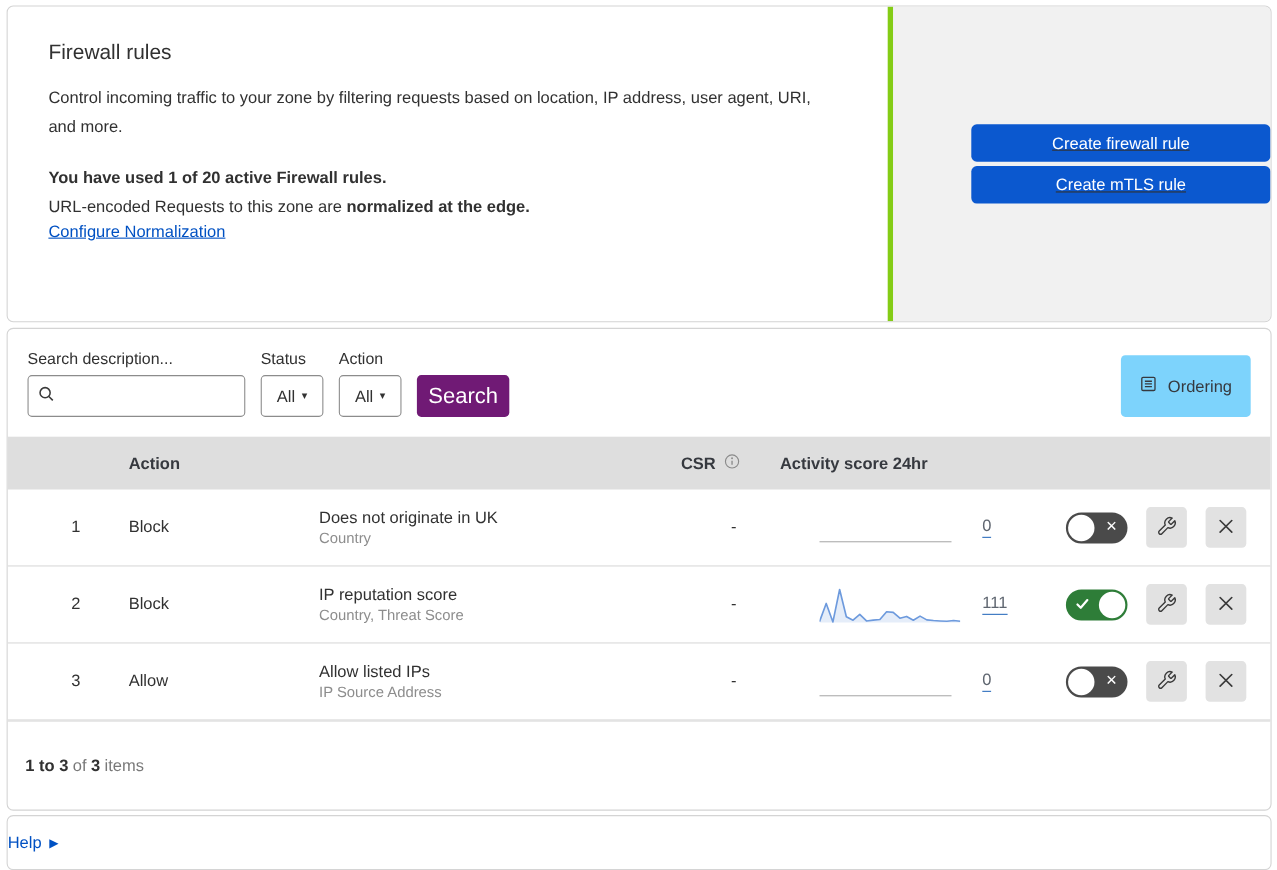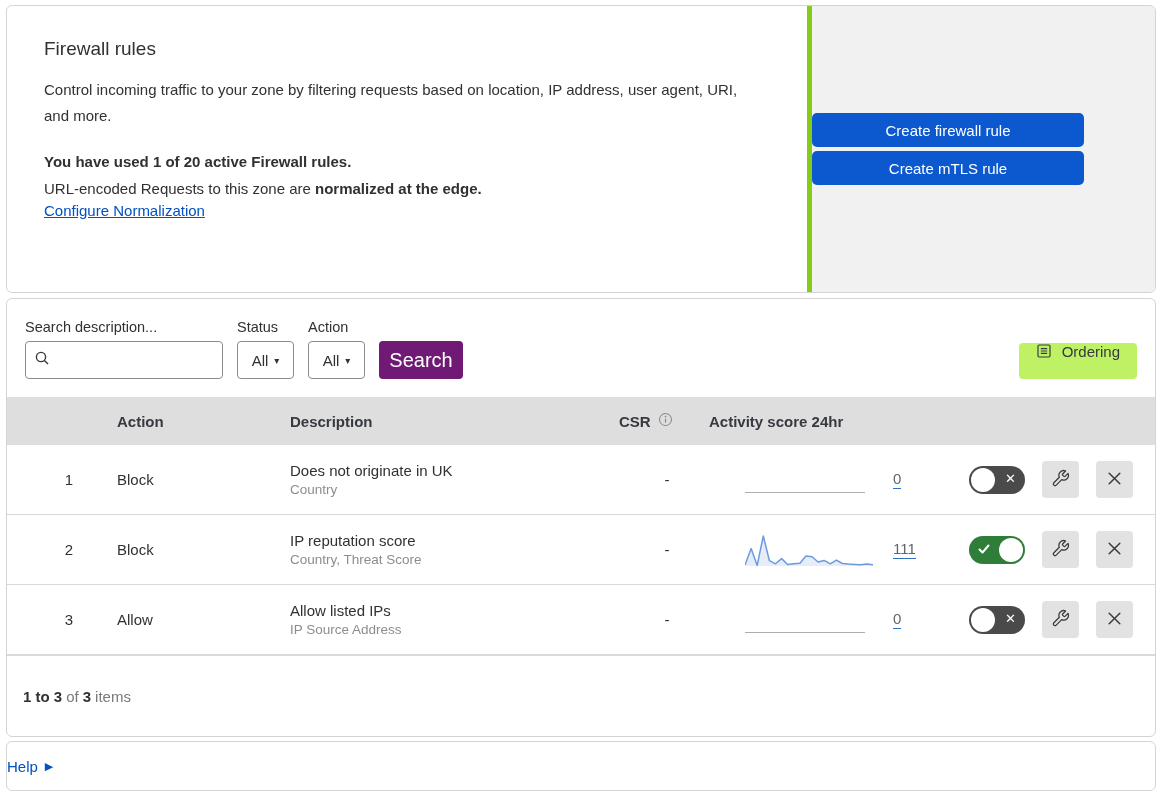--- a/index.html
+++ b/index.html
@@ -12,39 +12,39 @@
   
   .top-card { display:flex; height:288px; overflow:hidden; margin-bottom:5px; }
   .top-left { flex:1; padding:32px 40px 0 37px; border-right:5px solid #84cc16; }
   .top-title { font-size:19px; font-weight:500; margin-bottom:17px; }
   .top-desc { font-size:15px; line-height:1.75; max-width:720px; margin-bottom:23px; }
   .top-usage { font-size:15px; font-weight:700; margin-bottom:10px; }
   .top-norm { font-size:15px; margin-bottom:5px; }
   .top-norm b { font-weight:700; }
   .link { color:#0051c3; text-decoration:underline; font-size:15px; cursor:pointer; }
   .top-right { width:343px; background:#f1f1f1; display:flex; flex-direction:column;
-    justify-content:center; align-items:flex-start; gap:4px; }
+    justify-content:center; align-items:flex-end; gap:4px;text-decoration:underline; }
   .btn-primary { width:272px; height:34px; background:#0b58cf; color:#fff; border:none;
     border-radius:5px; font-size:15px; font-family:inherit; cursor:pointer; }
 
   
   .main-card { height:439px; margin-bottom:4px; overflow:hidden; display:flex; flex-direction:column; }
   .filterbar { display:flex; align-items:flex-end; padding:20px 18px 18px 18px; gap:14px; }
   .fgroup { display:flex; flex-direction:column; gap:6px; }
   .flabel { font-size:14.5px; color:#313131; }
   .search-box { width:198px; height:38px; border:1px solid #8c8c8c; border-radius:4px;
     display:flex; align-items:center; padding:0 8px; gap:6px; background:#fff; }
   .search-box input { border:none; outline:none; flex:1; font-size:15px; font-family:inherit; min-width:0; }
   .dropdown { width:57px; height:38px; border:1px solid #8c8c8c; border-radius:4px; background:#fff;
     display:flex; align-items:center; justify-content:center; gap:6px; font-size:15px; cursor:pointer; }
   .caret { font-size:10px; color:#333; }
   .btn-search { width:84px; height:38px; background:#701a75; color:#fff; border:none; border-radius:4px;
     font-size:20px; font-family:inherit; cursor:pointer; }
-  .btn-ordering { margin-left:auto; height:36px; background:#bef264; border:none; border-radius:4px;
-    display:flex; gap:10px; padding:0 17px; font-size:15px; color:#36393f;
+  .btn-ordering { margin-left:auto; height:56px; background:#7dd3fc; border:none; border-radius:4px;
+    display:flex; align-items:center; gap:10px; padding:0 17px; font-size:15px; color:#36393f;
     font-family:inherit; cursor:pointer; }
 
   .tgrid { display:grid; grid-template-columns:110px 173px 317px 90px 232px 1fr; align-items:center; }
   .thead { background:#dedede; height:48px; font-size:15px; font-weight:600; color:#36393f; }
   .th-action { grid-column:2; }
   .th-desc { grid-column:3; }
   .th-csr { grid-column:4; display:flex; align-items:center; gap:7px; padding-left:12px; }
   .th-activity { grid-column:5; padding-left:12px; }
 
   .trow { height:70px; border-bottom:1px solid #d9d9d9; font-size:15px; }
@@ -142,21 +142,20 @@
               <line x1="6" y1="10" x2="14" y2="10"></line>
               <line x1="6" y1="13" x2="14" y2="13"></line>
           </svg>
         </span>
         <span>Ordering</span>
       </button>
     </div>
 
     <div class="tgrid thead">
       <div class="th-action">Action</div>
-      <div class="th-desc">Description</div>
       <div class="th-csr">
         <span>CSR</span>
         <span>
           <svg width="15" height="15" viewBox="0 0 16 16" fill="none">
             <circle cx="8" cy="8" r="6.4" stroke="#8a8a8a" stroke-width="1.1"></circle>
             <line x1="8" y1="7.2" x2="8" y2="11.2" stroke="#8a8a8a" stroke-width="1.3"></line>
             <circle cx="8" cy="4.9" r="0.9" fill="#8a8a8a"></circle>
           </svg>
         </span>
       </div>

